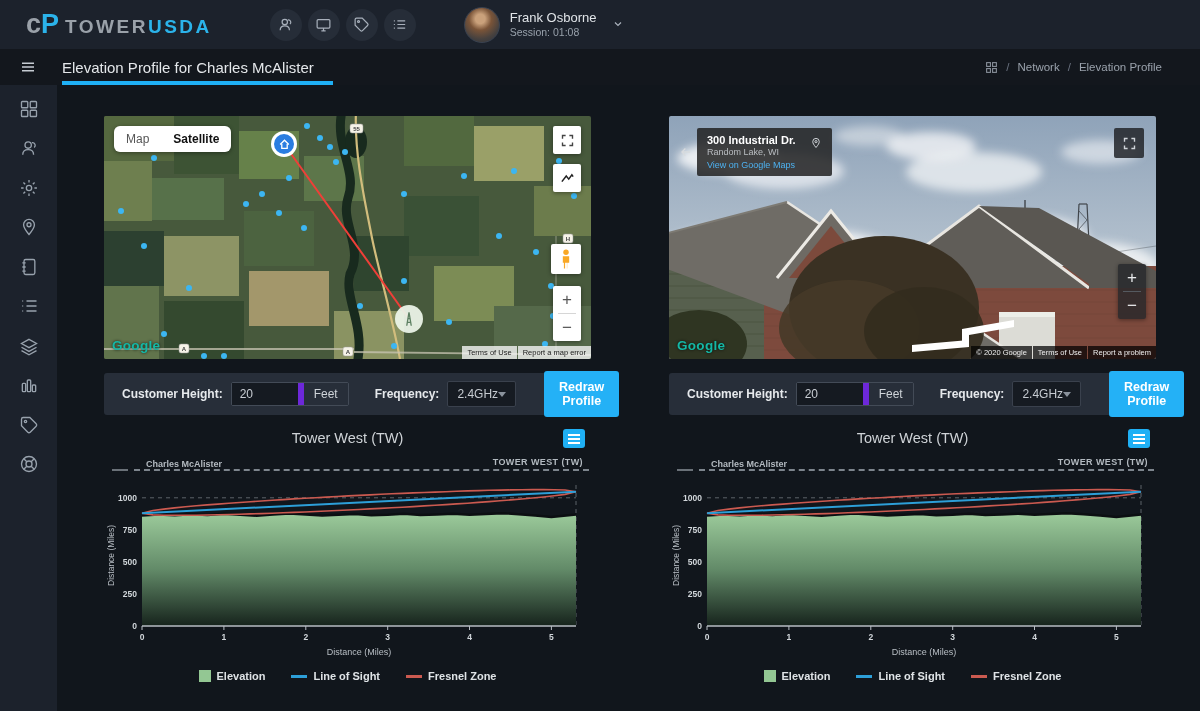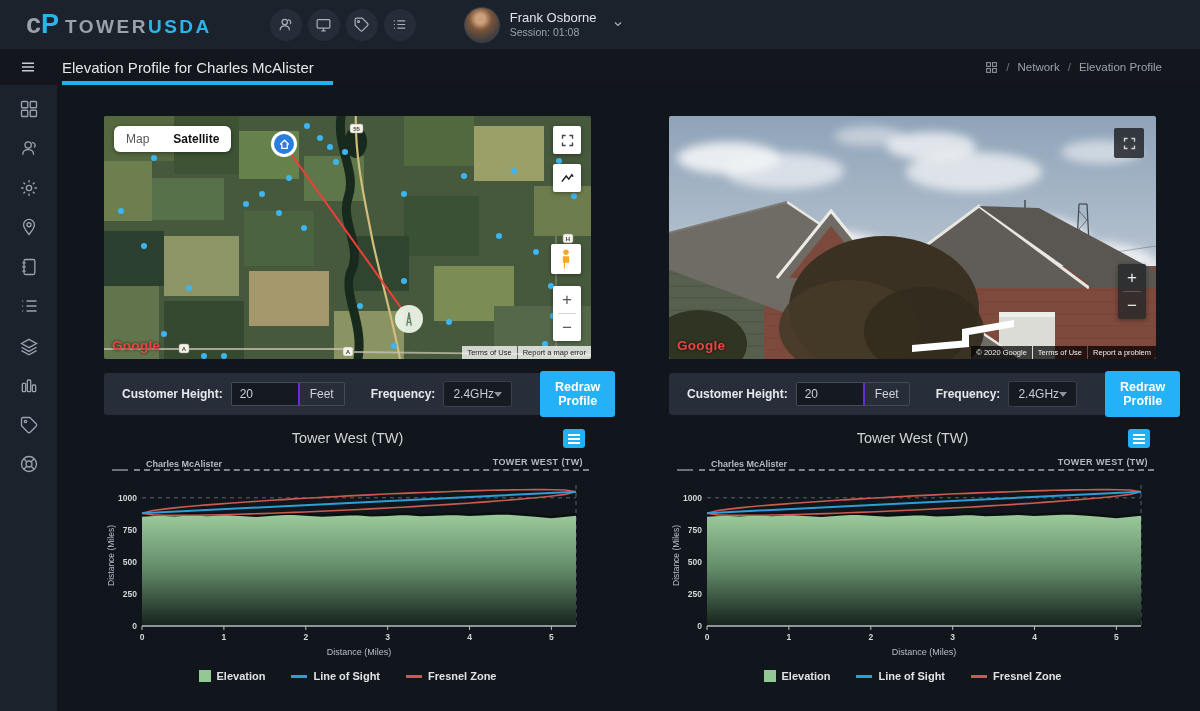--- a/index.html
+++ b/index.html
@@ -67,21 +67,21 @@
     border-radius:2px; display:flex; align-items:center; justify-content:center; cursor:pointer;
     box-shadow:0 1px 4px rgba(0,0,0,.4); }
   .zoomctl { position:absolute; right:10px; top:170px; width:28px; background:#fff; border-radius:2px;
     box-shadow:0 1px 4px rgba(0,0,0,.4); display:flex; flex-direction:column; align-items:center; }
   .zoomctl.dark { background:rgba(34,37,41,.78); color:#e8eaec; top:148px; }
   .zoomctl span { width:28px; height:27px; display:flex; align-items:center; justify-content:center;
     font-size:17px; color:#565656; cursor:pointer; }
   .zoomctl.dark span { color:#e8eaec; }
   .zoomctl .zdiv { width:18px; height:1px; background:#d6d6d6; }
   .zoomctl.dark .zdiv { background:#555a60; }
-  .google-logo { position:absolute; left:8px; bottom:6px; color:#ef4444; font-size:13.5px; font-weight:bold;
+  .google-logo { position:absolute; left:8px; bottom:6px; color:#14b8a6; font-size:13.5px; font-weight:bold;
     letter-spacing:.3px; text-shadow:0 0 3px rgba(0,0,0,.8); }
   .attrib { position:absolute; right:0; bottom:0; display:flex; font-size:7.5px; color:#1a1a1a; }
   .attrib span { background:rgba(245,245,245,.8); padding:2px 5px; white-space:nowrap; }
   .attrib.dark span { background:rgba(0,0,0,.72); color:#eee; }
   .attrib span + span { margin-left:1px; }
 
   .map-marker { position:absolute; display:flex; align-items:center; justify-content:center; border-radius:50%; }
   .home-marker { left:167px; top:15px; width:26px; height:26px; background:#fff; }
   .home-marker .inner { width:20px; height:20px; border-radius:50%; background:#2a7de1;
     display:flex; align-items:center; justify-content:center; }
@@ -95,21 +95,21 @@
   .sv-addr-link { font-size:9px; color:#4db1f0; margin-top:3px; cursor:pointer; }
   .sv-pin { color:#cfd3d7; margin-left:14px; margin-top:2px; }
 
   
   .controls-bar { margin-top:14px; height:42px; background:#272e39; border-radius:3px;
     display:flex; align-items:center; padding:0 18px; }
   .ctl-label { font-size:12px; font-weight:bold; color:#e6e9ec; white-space:nowrap; }
   .h-group { display:flex; margin-left:8px; border:1px solid #434b57; border-radius:2px; height:24px; }
   .h-group input { width:66px; background:#151a21; border:none; outline:none; color:#c9ced4;
     font-size:12px; padding:0 8px; font-family:"Liberation Sans",sans-serif; }
-  .h-addon { background:#272e39; border-left:2px solid #6d28d9; color:#cfd4d9; font-size:12px;
+  .h-addon { background:#272e39; border-left:6px solid #6d28d9; color:#cfd4d9; font-size:12px;
     display:flex; align-items:center; padding:0 10px; }
   .freq-label { margin-left:26px; }
   .select { margin-left:8px; width:150px; height:26px; background:#161b22; border:1px solid #3a414d;
     border-radius:2px; display:flex; align-items:center; padding:0 9px; cursor:pointer; }
   .select .sel-val { font-size:12px; color:#c6cbd1; flex:1; }
   .select .caret { width:0; height:0; border-left:4px solid transparent; border-right:4px solid transparent;
     border-top:5px solid #8a929c; }
   .redraw-btn { margin-left:28px; background:#24b1f6; color:#fff; border:none; border-radius:3px;
     font-size:12.5px; font-weight:bold; padding:9px 15px; cursor:pointer;
     font-family:"Liberation Sans",sans-serif; }
@@ -544,20 +544,40 @@
             <polygon points="420,172 487,172 487,155 370,92 310,90 420,168" fill="#5a5752"></polygon>
             <ellipse cx="215" cy="192" rx="95" ry="72" fill="#3a3123"></ellipse>
             <ellipse cx="180" cy="212" rx="70" ry="48" fill="#463a28" opacity="0.9"></ellipse>
             <ellipse cx="255" cy="215" rx="60" ry="44" fill="#332c1e" opacity="0.9"></ellipse>
             <ellipse cx="30" cy="228" rx="48" ry="34" fill="#2f3522"></ellipse>
             <g fill="#fff">
               <polygon points="243,229 300,224 300,231 243,236"></polygon>
               <polygon points="293,213 345,204 345,211 300,219 300,227 293,227"></polygon>
             </g>
           </svg>
+          <div class="sv-card-info">
+            <span class="sv-back">
+              <svg width="14" height="14" viewBox="0 0 24 24" fill="none" stroke="currentColor" stroke-width="2.2">
+                  <path d="M19 12H5M11 6l-6 6 6 6"></path>
+                </svg>
+            </span>
+            <div class="sv-addr">
+              <div>
+                <div class="sv-addr-l1">300 Industrial Dr.</div>
+                <div class="sv-addr-l2">Random Lake, WI</div>
+                <div class="sv-addr-link">View on Google Maps</div>
+              </div>
+              <span class="sv-pin">
+                <svg width="12" height="14" viewBox="0 0 24 24" fill="none" stroke="currentColor" stroke-width="2">
+                    <path d="M12 21C7.5 15.6 5.5 12.3 5.5 9.3a6.5 6.5 0 1 1 13 0c0 3-2 6.3-6.5 11.7z"></path>
+                    <circle cx="12" cy="9.3" r="2.2"></circle>
+                  </svg>
+              </span>
+            </div>
+          </div>
           <div class="sq-btn dark" style="top:12px; right:12px; width:30px; height:30px;">
             <svg width="15" height="15" viewBox="0 0 24 24" fill="none" stroke="currentColor" stroke-width="2.2">
                 <path d="M4 9V4h5M15 4h5v5M20 15v5h-5M9 20H4v-5"></path>
               </svg>
           </div>
           <div class="zoomctl dark">
             <span>+</span>
             <div class="zdiv"></div>
             <span>−</span>
           </div>

